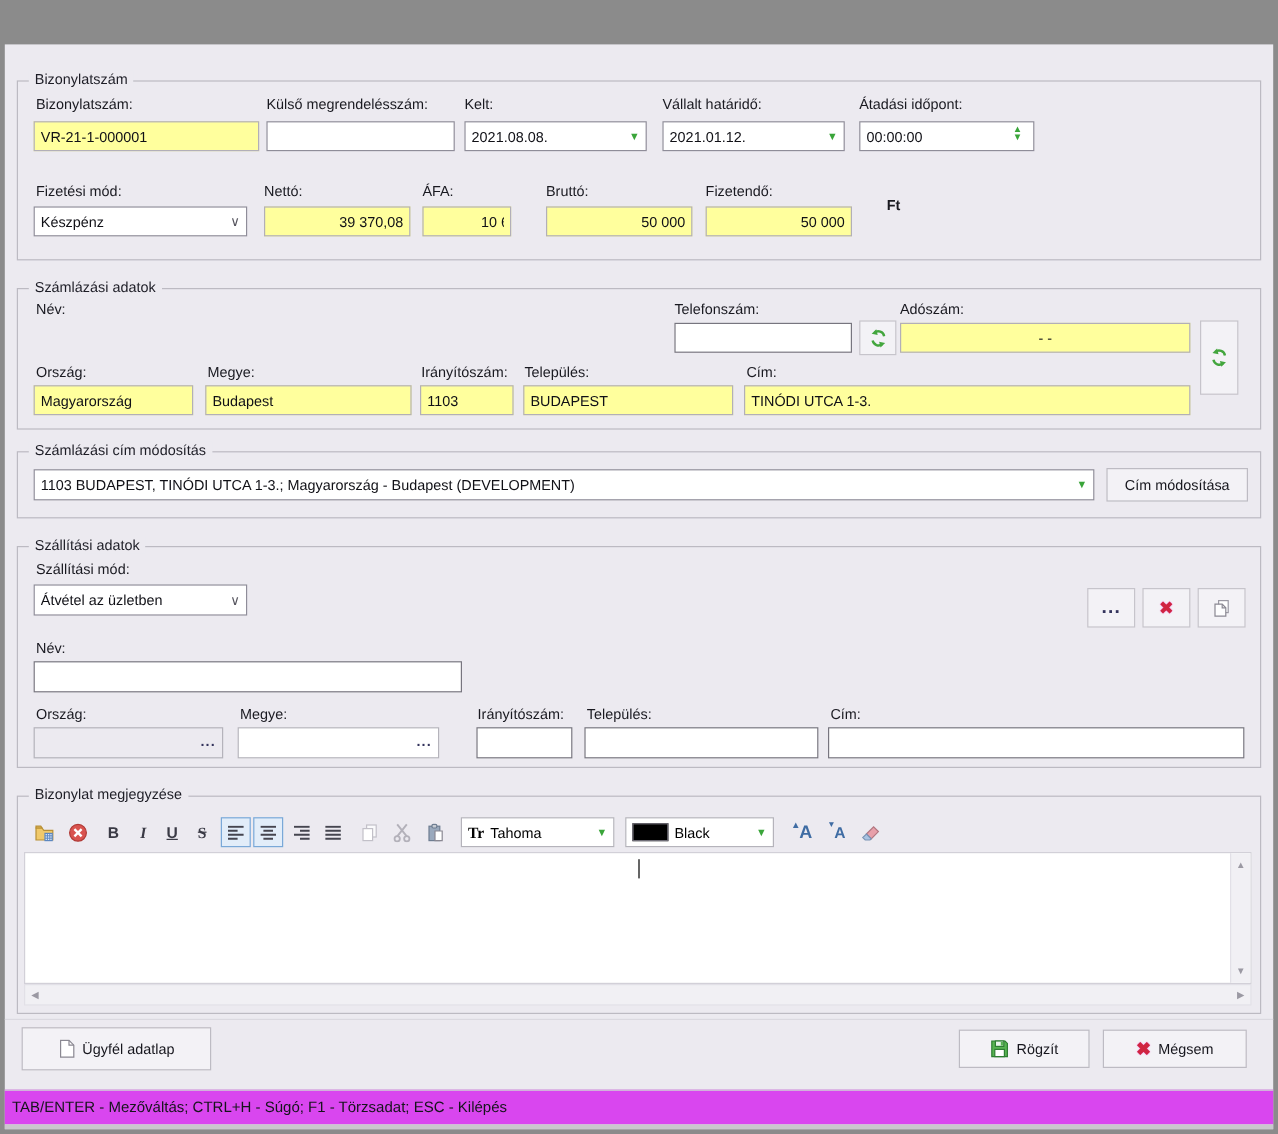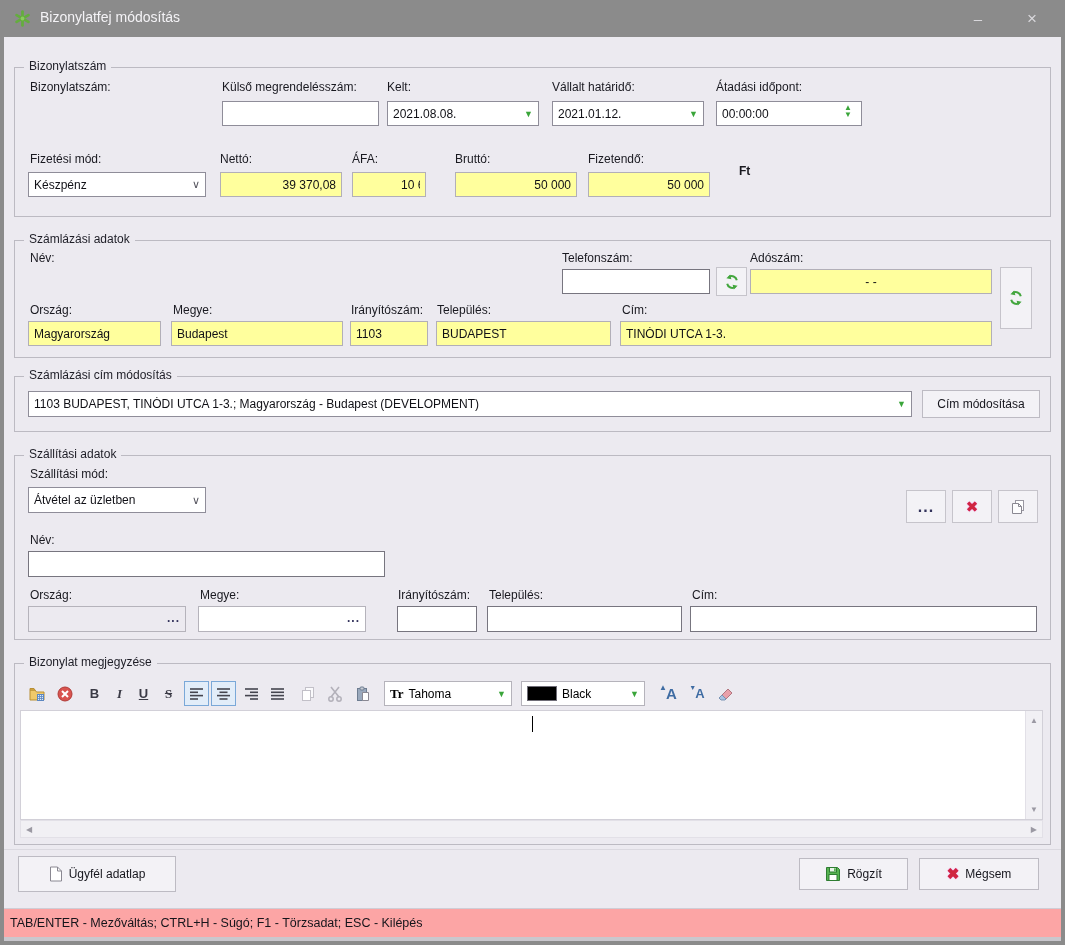--- a/index.html
+++ b/index.html
@@ -51,52 +51,40 @@
   .str-g { text-decoration:line-through; font-weight:bold; font-family:"Liberation Serif",serif;}
 
   .noteText { position:absolute; left:20px; top:710px; width:1023px; height:110px; background:#fff; border:1px solid #d2d0d8; }
   .caret { position:absolute; left:511px; top:5px; width:1px; height:16px; background:#000; }
   .vscroll { position:absolute; right:0; top:0; width:17px; height:108px; background:#f1f0f4; border-left:1px solid #e2e0e7; }
   .hscroll { position:absolute; left:20px; top:820px; width:1023px; height:18px; background:#f1f0f4; border:1px solid #e2e0e7; }
   .sarrow { position:absolute; color:#9b99a3; font-size:8px; }
 
   .sep { position:absolute; left:4px; width:1057px; height:1px; background:#dbd9e0; }
 
-  .statusbar { position:absolute; left:4px; top:908px; width:1057px; height:29px; background:#fca5a5; border-top:1px solid #cfcdd5; display:flex; align-items:center; }
+  .statusbar { position:absolute; left:4px; top:908px; width:1057px; height:29px; background:#d946ef; border-top:1px solid #cfcdd5; display:flex; align-items:center; }
   .status-text { margin-left:6px; font-size:12.5px; color:#15151b; }
   .bottomedge { position:absolute; left:4px; top:937px; width:1057px; height:4px; background:#c9c7cd; }
 
   .icon16 { width:16px; height:16px; display:block; }
   .redx { color:#cf2540; font-weight:bold; font-size:15px; text-shadow:0 0 1px #ee3fc0; }
 </style>
 </head>
 <body>
 
 <div class="window">
 
-  <div class="titlebar">
-    <svg class="title-icon" viewBox="0 0 16 16">
-      <g stroke="#64ad3e" stroke-width="2.6" stroke-linecap="round">
-        <line x1="8" y1="1.5" x2="8" y2="14.5"></line>
-        <line x1="2.4" y1="4.8" x2="13.6" y2="11.2"></line>
-        <line x1="2.4" y1="11.2" x2="13.6" y2="4.8"></line>
-      </g>
-      <circle cx="8" cy="8" r="1.8" fill="#8acb5e"></circle>
-    </svg>
-    <span class="title-text">Bizonylatfej módosítás</span>
-    <div class="tb-btn tb-min">–</div>
-    <div class="tb-btn tb-close">×</div>
-  </div>
 
   <div class="client"></div>
 
   <div class="group" style="left:14px; top:67px; width:1037px; height:150px;">
     <span class="gtitle">Bizonylatszám</span>
   </div>
   <span class="lbl" style="left:30px; top:80px;">Bizonylatszám:</span>
+  <input class="fld yellow" style="left: 28px; top: 101px; width: 188px;" value="VR-21-1-000001">
   <span class="lbl" style="left:222px; top:80px;">Külső megrendelésszám:</span>
   <input class="fld" style="left: 222px; top: 101px; width: 157px;" value="">
   <span class="lbl" style="left:387px; top:80px;">Kelt:</span>
   <div class="combo yellow" style="left:387px; top:101px; width:152px;">
     <span class="ctext">2021.08.08.</span>
     <span class="garrow">▼</span>
   </div>
   <span class="lbl" style="left:552px; top:80px;">Vállalt határidő:</span>
   <div class="combo" style="left:552px; top:101px; width:152px;">
     <span class="ctext">2021.01.12.</span>

